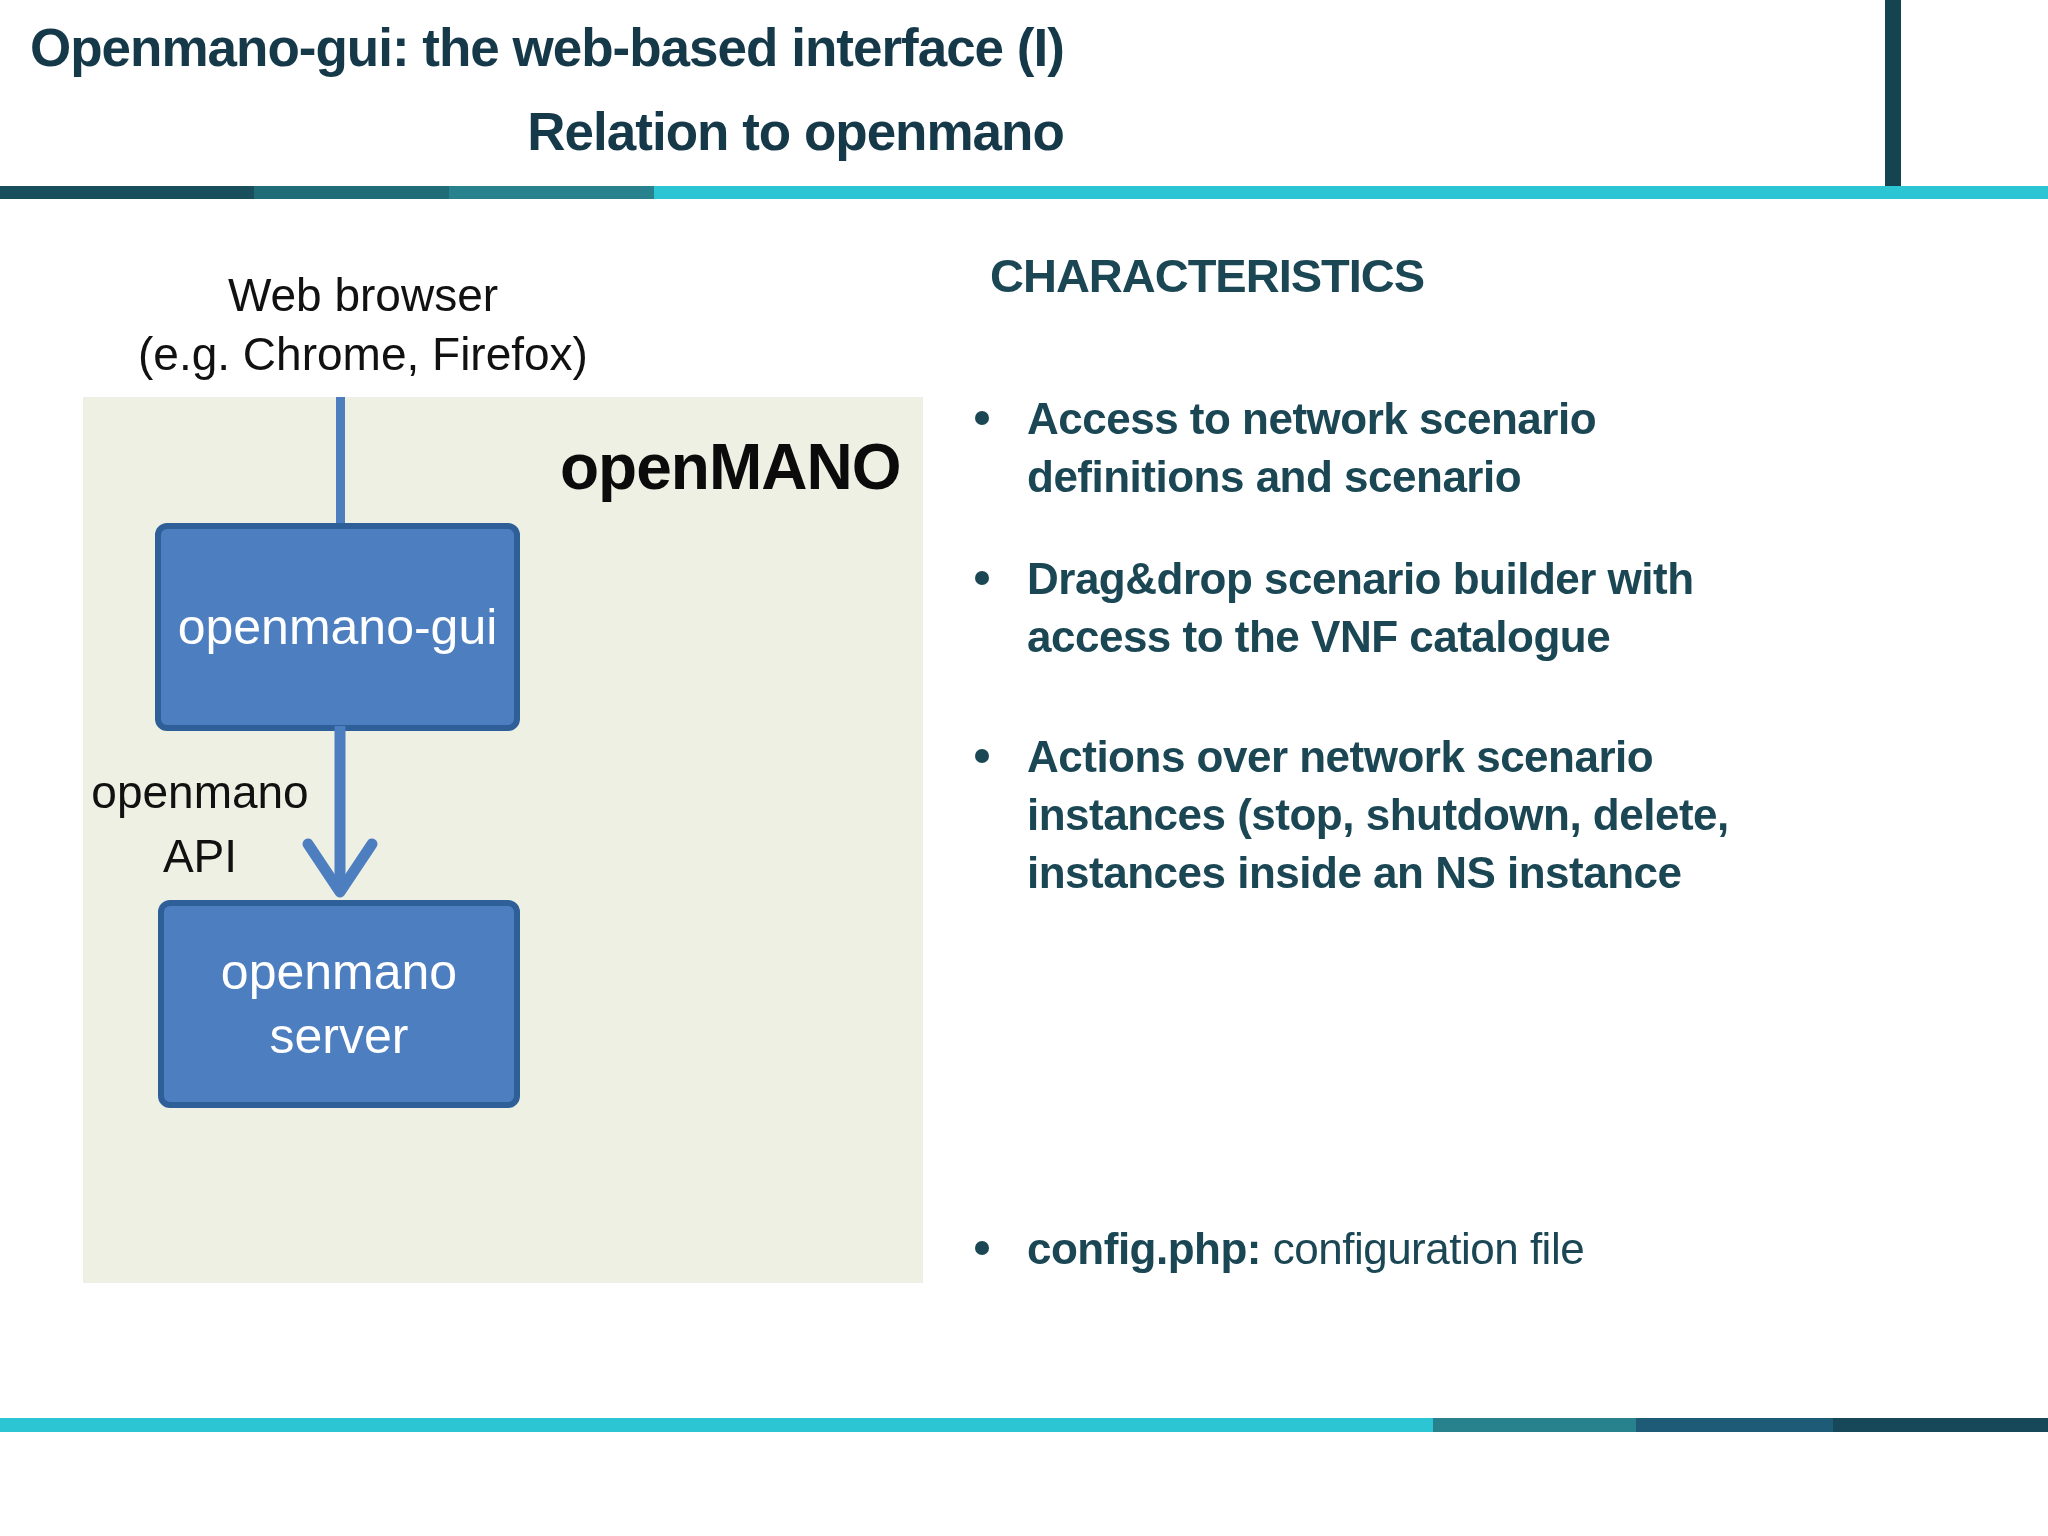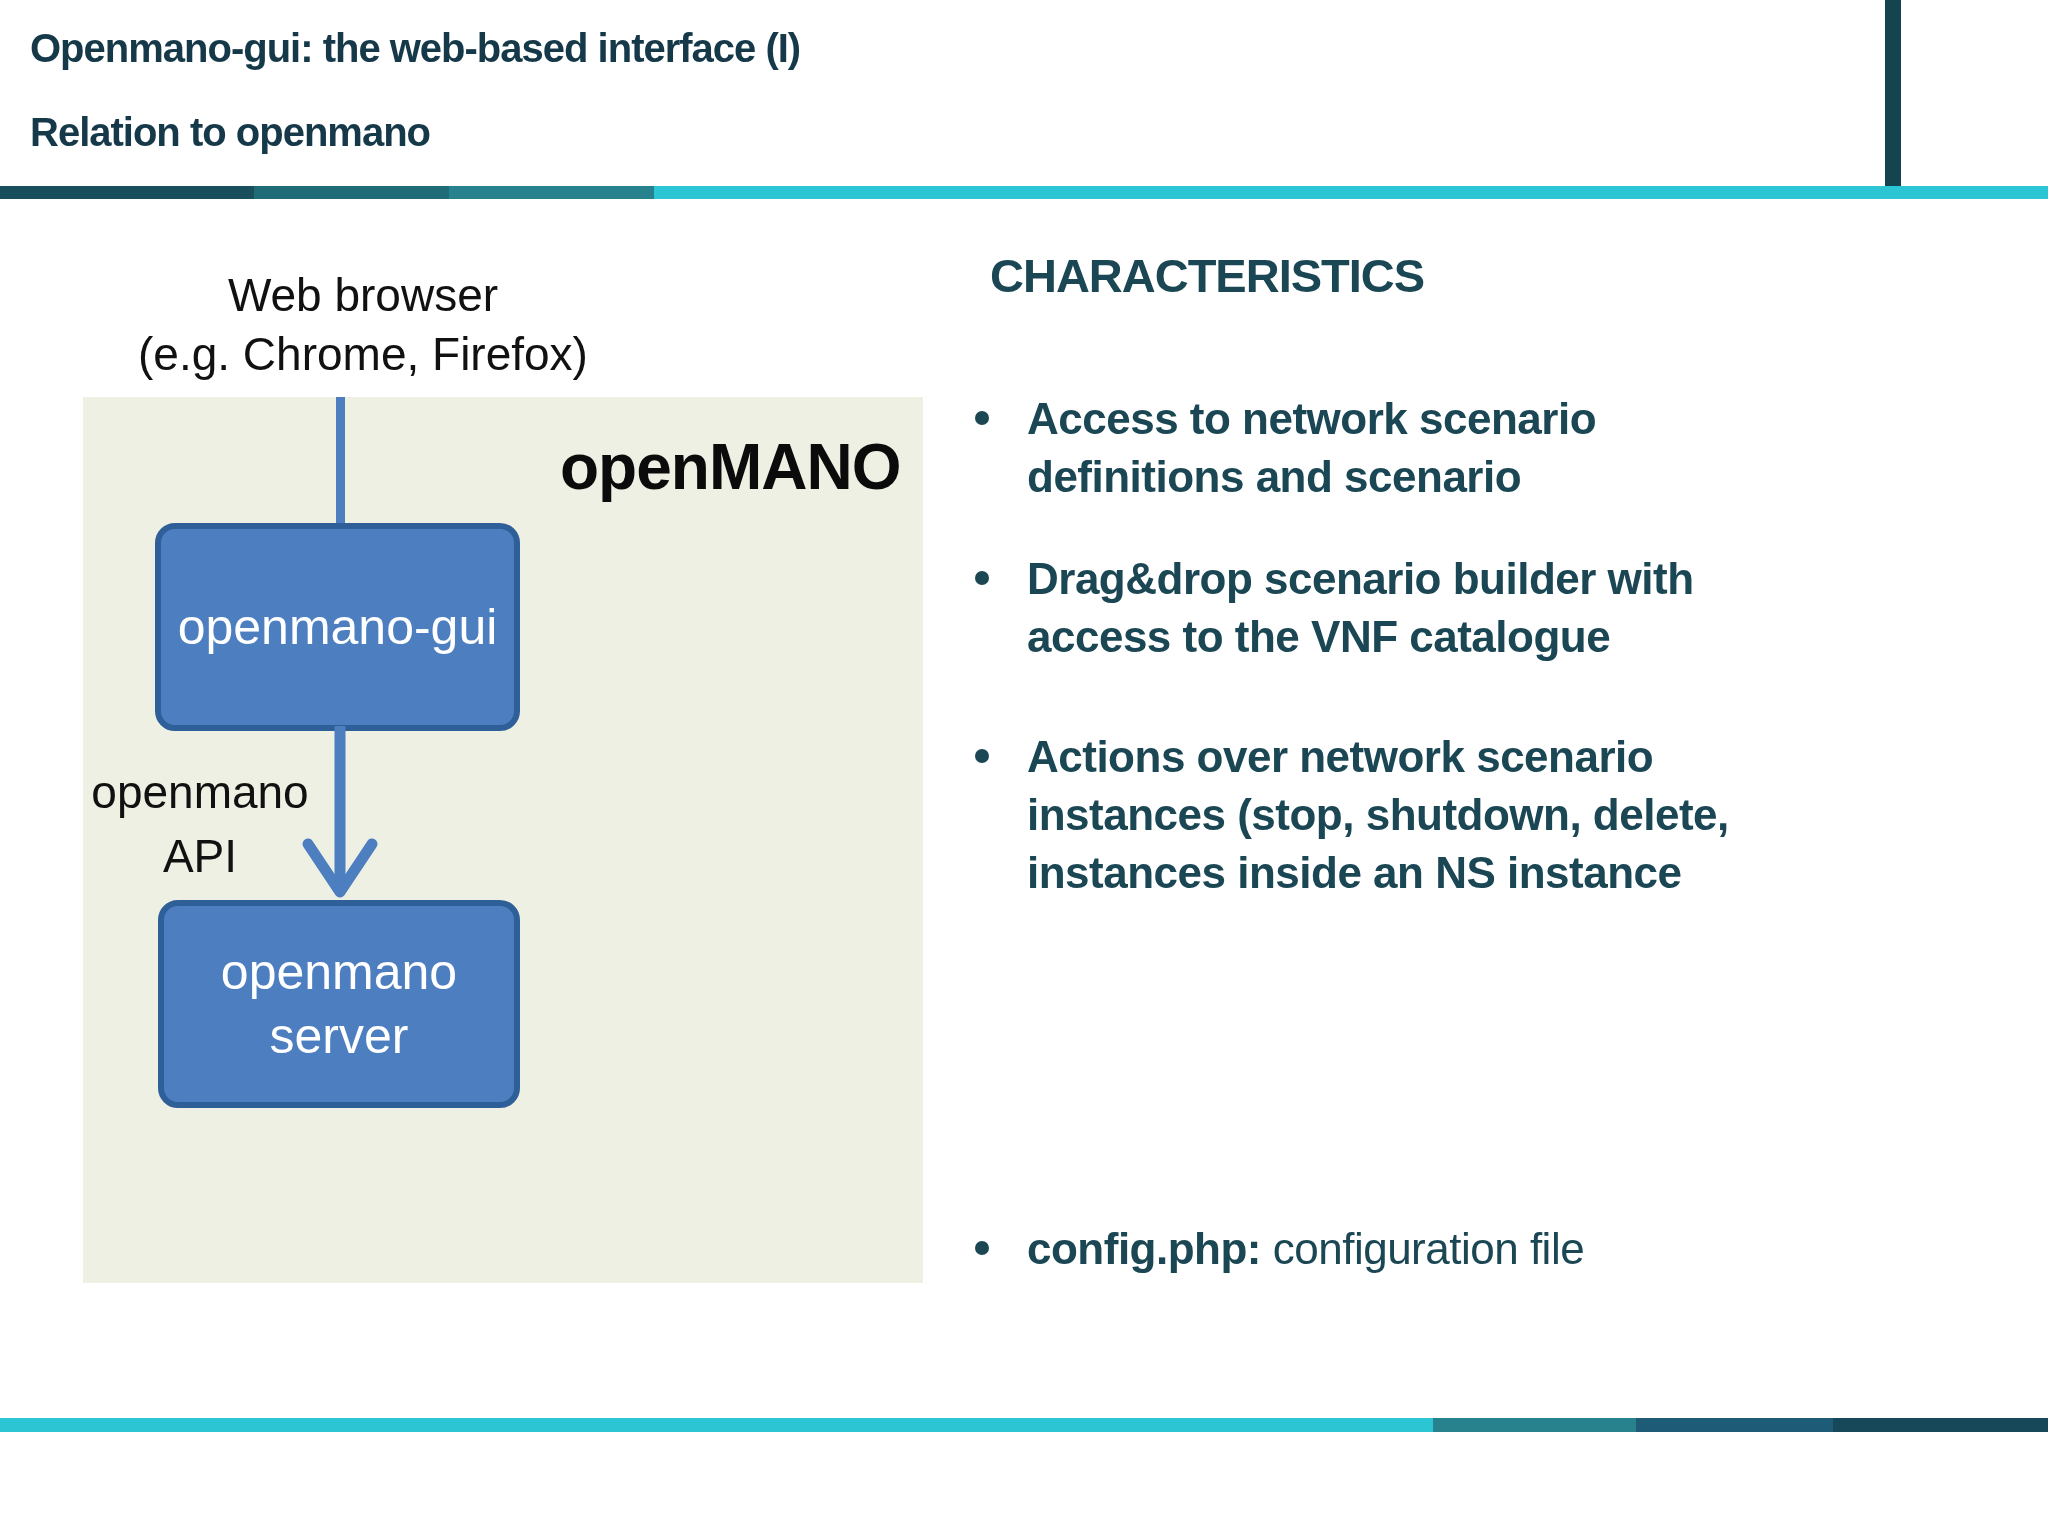--- a/index.html
+++ b/index.html
@@ -1,36 +1,36 @@
 <!DOCTYPE html>
 <html><head>
 <meta charset="utf-8">
 <style>
   html,body{margin:0;padding:0;}
   body{background:#ffffff;font-family:"Liberation Sans","DejaVu Sans",sans-serif;}
   .slide{position:relative;width:2048px;height:1536px;background:#ffffff;overflow:hidden;}
 
   
   .title{position:absolute;left:30px;top:6px;color:#16394a;font-weight:bold;
-         font-size:40px;line-height:84px;letter-spacing:-1px;white-space:nowrap;}
+         font-size:53px;line-height:84px;letter-spacing:-1px;white-space:nowrap;text-align:right;}
   .accent-bar{position:absolute;left:1885px;top:0;width:16px;height:196px;background:#134450;}
   .divider{position:absolute;left:0;width:2048px;height:13px;display:flex;z-index:5;}
   .divider-top{top:186px;}
   .divider-bottom{top:1418px;height:14px;}
   .seg{height:100%;}
 
   
   .browser-label{position:absolute;left:83px;top:266px;width:560px;text-align:center;
                  color:#111111;font-size:46px;line-height:59px;}
   .openmano-container{position:absolute;left:83px;top:397px;width:840px;height:886px;background:#eef0e3;}
   .openmano-label{position:absolute;left:560px;top:430px;color:#0b0b0b;font-weight:bold;
                   font-size:64px;letter-spacing:-1px;}
   .connector-line{position:absolute;left:336px;top:397px;width:9px;height:127px;background:#4d7ec0;}
   .flow-box{position:absolute;left:155px;width:365px;height:208px;background:#4d7ec0;
-            border:6px solid #2f5f99;border-radius:20px;box-sizing:border-box;
+            border:6px solid #2f5f99;border-radius:12px;box-sizing:border-box;
             display:flex;flex-direction:column;align-items:center;justify-content:center;
             color:#ffffff;font-size:50px;line-height:64px;text-align:center;}
   .gui-box{top:523px;}
   .server-box{top:900px;left:158px;width:362px;}
   .down-arrow{position:absolute;left:298px;top:726px;}
   .api-label{position:absolute;left:75px;top:760px;width:250px;text-align:center;
              color:#111111;font-size:46px;line-height:64px;}
 
   
   .col-heading{position:absolute;left:990px;color:#1b4755;font-weight:bold;

